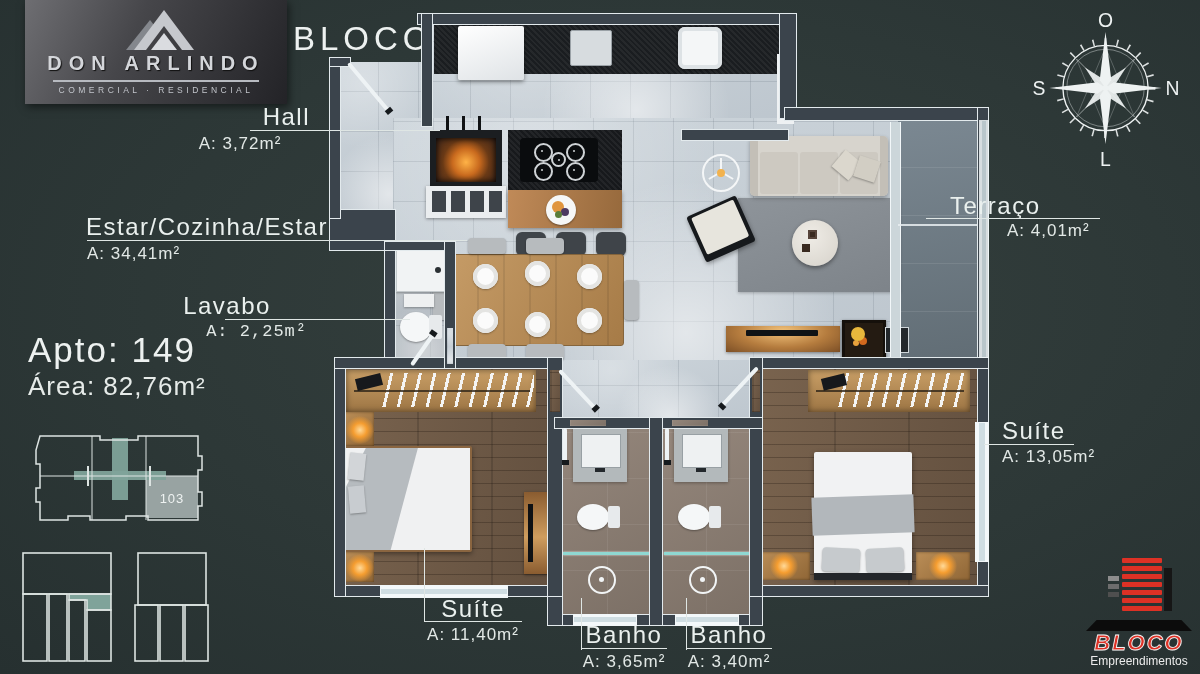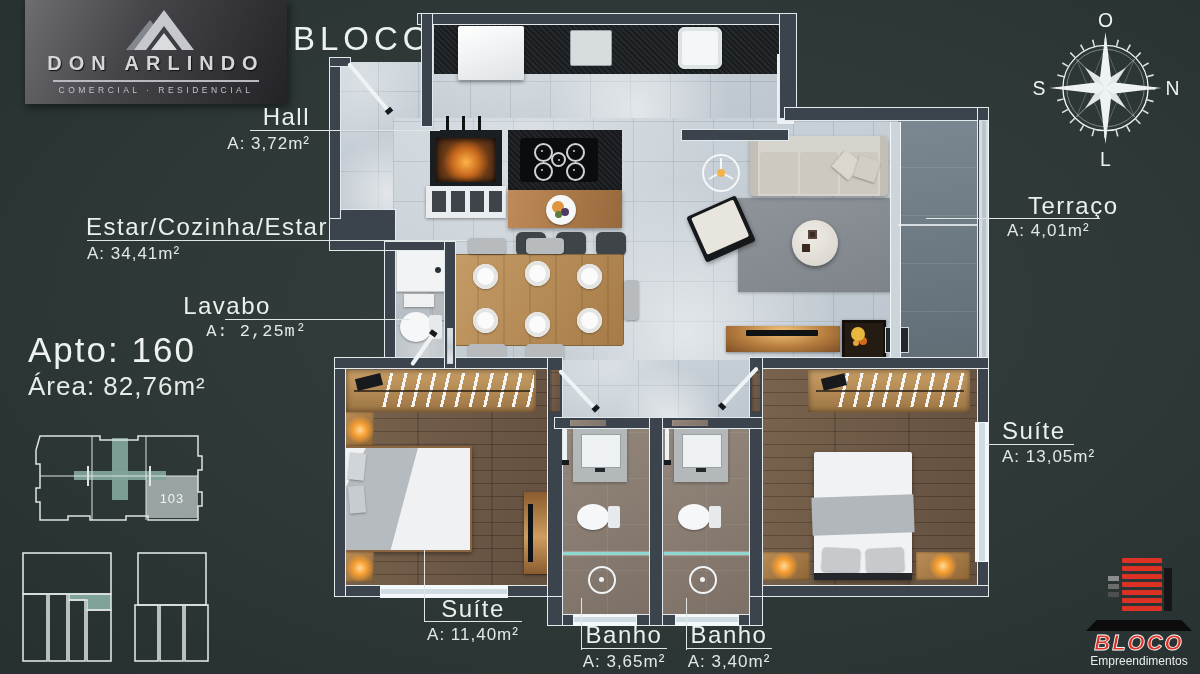--- a/index.html
+++ b/index.html
@@ -61,21 +61,21 @@
   </svg>
   <div style="position:absolute;left:0;top:52px;width:100%;text-align:center;color:#d4d6da;
               font-size:20px;font-weight:bold;letter-spacing:7px;text-shadow:1px 1px 1px #111;">DON ARLINDO</div>
   <div style="position:absolute;left:28px;top:80px;width:206px;height:1.5px;background:#b7bac0;"></div>
   <div style="position:absolute;left:0;top:85px;width:100%;text-align:center;color:#c2c5cb;
               font-size:8.5px;letter-spacing:3.5px;">COMERCIAL · RESIDENCIAL</div>
 </div>
 
 <div class="abs" style="left:293px;top:20px;font-size:33px;font-weight:300;letter-spacing:5px;color:#edf1f0;">BLOCO B</div>
 
-<div class="abs" style="left:28px;top:330px;font-size:35px;font-weight:300;letter-spacing:2px;color:#edf1f0;">Apto: 160</div>
+<div class="abs" style="left:28px;top:330px;font-size:35px;font-weight:300;letter-spacing:2px;color:#edf1f0;">Apto: 149</div>
 <div class="abs" style="left:28px;top:371px;font-size:26px;font-weight:300;letter-spacing:1px;color:#e6ebe9;">Área: 82,76m²</div>
 
 <svg class="abs" style="left:30px;top:430px" width="178" height="98" viewBox="0 0 178 98">
   <rect x="116" y="46" width="52" height="42" fill="#98a3a2"></rect>
   <rect x="82" y="8" width="16" height="62" fill="#7fa39a" opacity=".95"></rect>
   <rect x="44" y="41" width="92" height="9" fill="#7fa39a" opacity=".95"></rect>
   <g stroke="#dde4e2" stroke-width="1.5" fill="none">
     <path d="M10,6 H70 V10 H108 V6 H168 V26 H172 V40 H168 V62 H172 V76 H168 V90 H118 V86 H96 V90 H60 V86 H38 V90 H10 V72 H6 V58 H10 V34 H6 V20 Z"></path>
     <path d="M10,46 H168 M62,6 V90 M116,6 V90" stroke-width="1"></path>
     <path d="M58,36 V56 M120,36 V56" stroke-width="2"></path>
@@ -368,31 +368,31 @@
 
   <div class="win" style="left:50px;top:571px;width:126px;height:11px;"></div>
   <div class="win" style="left:243px;top:600px;width:62px;height:10px;"></div>
   <div class="win" style="left:345px;top:600px;width:62px;height:10px;"></div>
   <div class="winv" style="left:645px;top:408px;width:12px;height:138px;"></div>
   <div class="winv" style="left:649px;top:106px;width:8px;height:236px;opacity:.85;"></div>
 </div>
 
 <div class="lblname" style="left:150px;top:103px;width:160px;text-align:right;">Hall</div>
 <div class="lline" style="left:250px;top:130px;width:190px;"></div>
-<div class="lblarea" style="left:150px;top:134px;width:160px;text-align:right;">A: 3,72m²</div>
+<div class="lblarea" style="left:160px;top:134px;width:160px;text-align:center;">A: 3,72m²</div>
 
 <div class="lblname" style="left:86px;top:213px;">Estar/Cozinha/Estar</div>
 <div class="lline" style="left:87px;top:240px;width:380px;"></div>
 <div class="lblarea" style="left:87px;top:244px;">A: 34,41m²</div>
 
 <div class="lblname" style="left:147px;top:292px;width:160px;text-align:center;">Lavabo</div>
 <div class="lline" style="left:225px;top:319px;width:185px;"></div>
 <div class="lblarea" style="left:147px;top:322px;width:160px;text-align:right;font-family:Liberation Mono, monospace;">A: 2,25m²</div>
 
-<div class="lblname" style="left:1028px;top:192px;">Terraço</div>
+<div class="lblname" style="left:950px;top:192px;">Terraço</div>
 <div class="lline" style="left:926px;top:218px;width:174px;"></div>
 <div class="lblarea" style="left:1007px;top:221px;">A: 4,01m²</div>
 
 <div class="lblname" style="left:1002px;top:417px;">Suíte</div>
 <div class="lline" style="left:984px;top:444px;width:90px;"></div>
 <div class="lblarea" style="left:1002px;top:447px;">A: 13,05m²</div>
 
 <div class="lvline" style="left:424px;top:548px;height:74px;"></div>
 <div class="lline" style="left:424px;top:621px;width:98px;"></div>
 <div class="lblname" style="left:426px;top:595px;width:94px;text-align:center;">Suíte</div>

